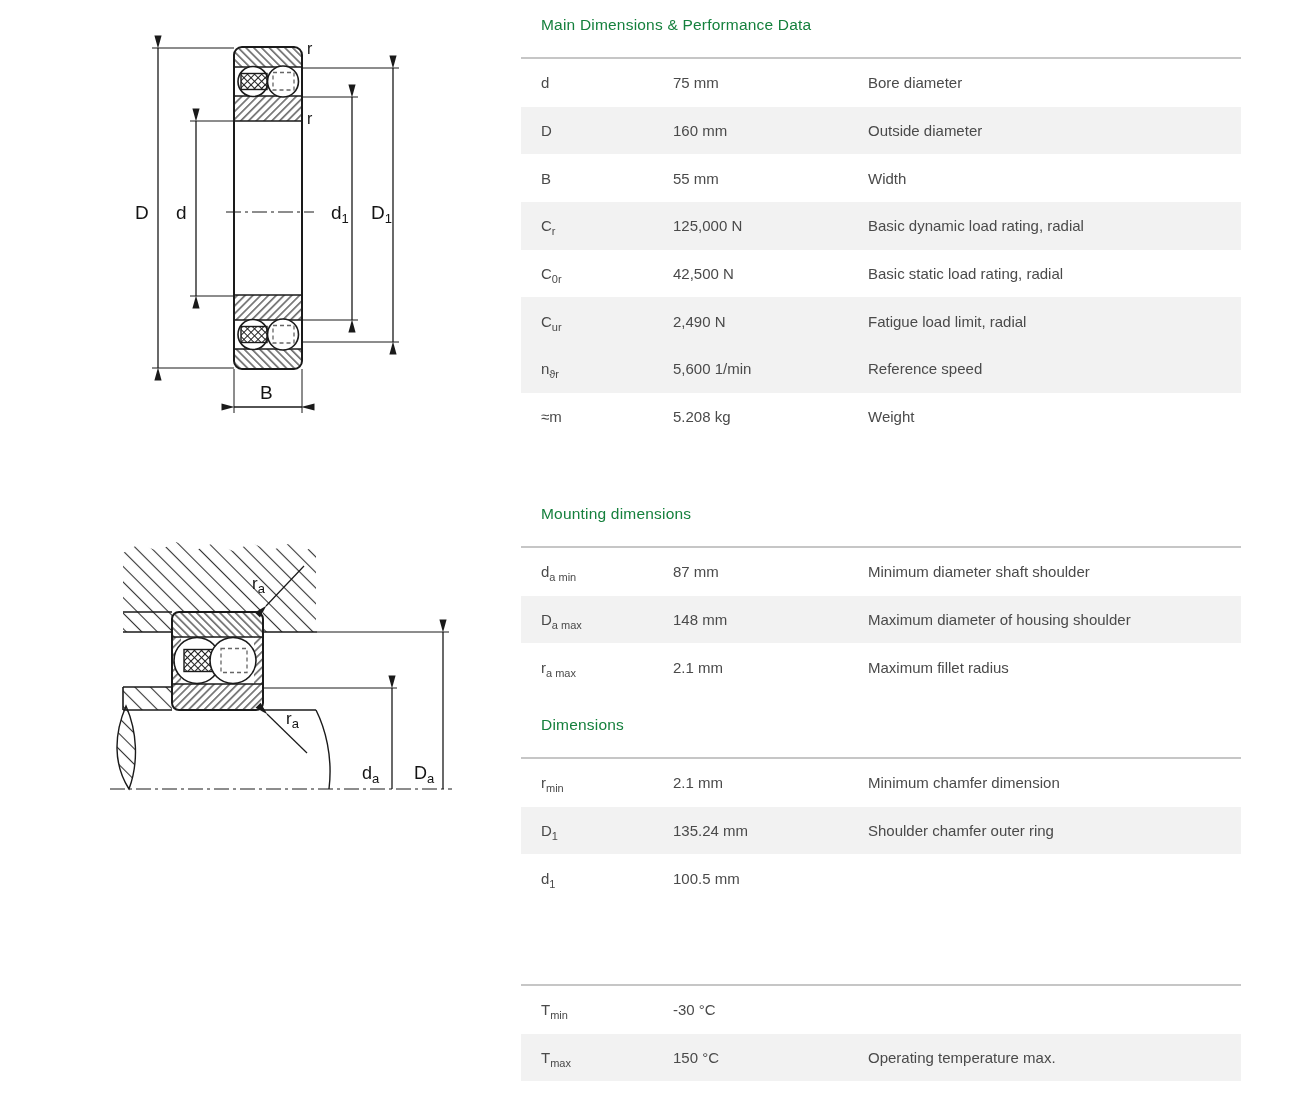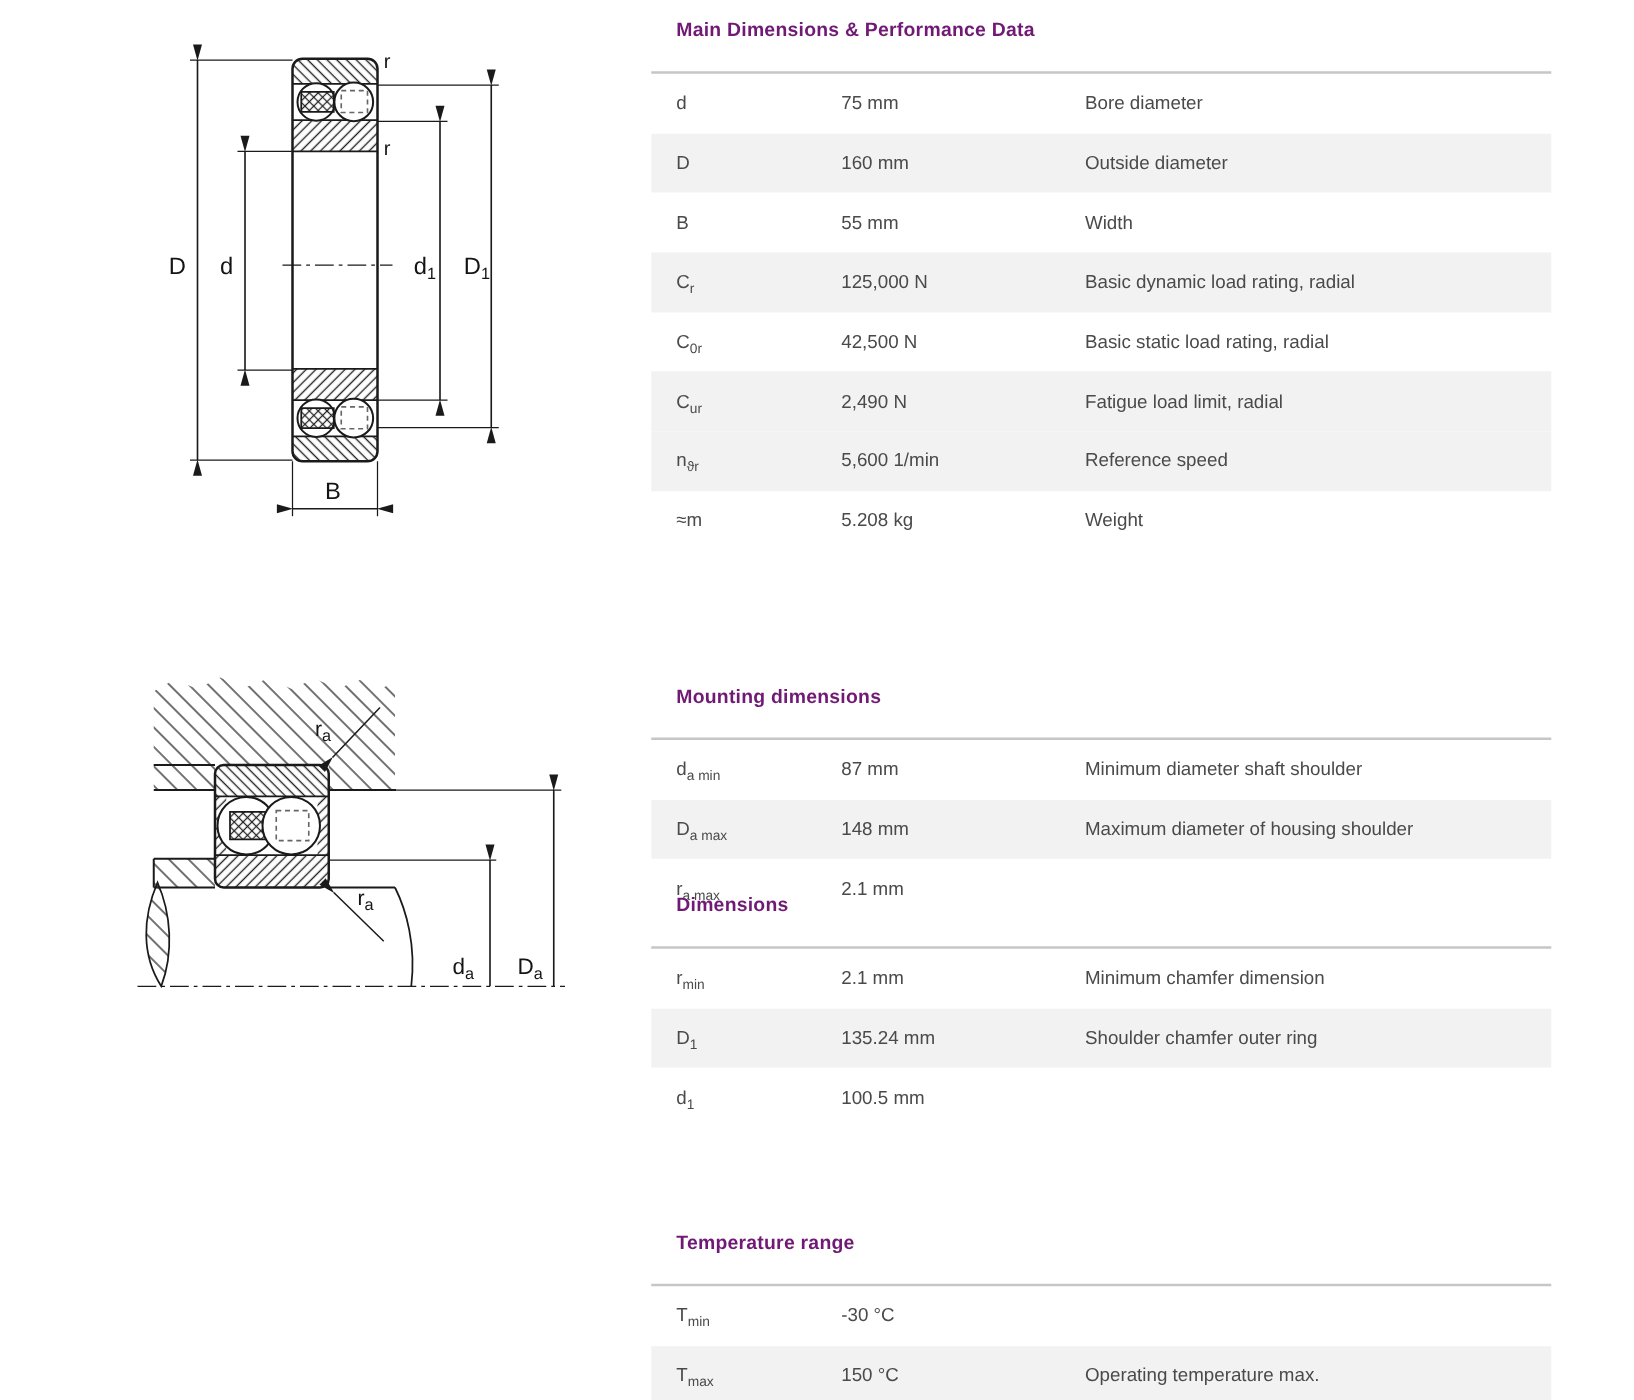--- a/index.html
+++ b/index.html
@@ -1,22 +1,22 @@
 <!DOCTYPE html>
 <html><head>
 <meta charset="utf-8">
 <style>
   html,body{margin:0;padding:0;background:#fff}
   #page{position:relative;width:1307px;height:1120px;background:#ffffff;
         font-family:"Liberation Sans",sans-serif;overflow:hidden}
 
   
   .spec{position:absolute;left:521px;width:720px}
-  .spec h2{margin:0 0 21px 20px;font-size:15.5px;line-height:22px;font-weight:700;
-           color:#701a75;letter-spacing:.2px}
+  .spec h2{margin:0 0 21px 20px;font-size:15.5px;line-height:22px;font-weight:400;
+           color:#15803d;letter-spacing:.2px}
   .rows{border-top:2.5px solid #c6c6c6}
   .row{display:flex;align-items:center;height:47.7px;font-size:15px;color:#4a4a4a}
   .row.alt{background:#f2f2f2}
   .c1{width:132px;padding-left:20px;flex:none}
   .c2{width:195px;flex:none}
   .c3{flex:1;padding-right:8px}
   .c1 sub{font-size:11px;line-height:0}
 
   
   .dwg{position:absolute}
@@ -236,36 +236,37 @@
         <div class="c3">Reference speed</div>
       </div>
       <div class="row">
         <div class="c1"><span>≈m</span><sub></sub></div>
         <div class="c2">5.208 kg</div>
         <div class="c3">Weight</div>
       </div>
     </div>
   </section>
 
-  <section class="spec" style="top:547px">
+  <section class="spec" style="top:503px">
     <h2>Mounting dimensions</h2>
     <div class="rows">
       <div class="row">
         <div class="c1"><span>d</span><sub>a min</sub></div>
         <div class="c2">87 mm</div>
         <div class="c3">Minimum diameter shaft shoulder</div>
       </div>
       <div class="row alt">
         <div class="c1"><span>D</span><sub>a max</sub></div>
         <div class="c2">148 mm</div>
         <div class="c3">Maximum diameter of housing shoulder</div>
       </div>
       <div class="row">
         <div class="c1"><span>r</span><sub>a max</sub></div>
         <div class="c2">2.1 mm</div>
+        <div class="c3">Maximum fillet radius</div>
       </div>
     </div>
   </section>
 
   <section class="spec" style="top:714px">
     <h2>Dimensions</h2>
     <div class="rows">
       <div class="row">
         <div class="c1"><span>r</span><sub>min</sub></div>
         <div class="c2">2.1 mm</div>
@@ -277,21 +278,20 @@
         <div class="c3">Shoulder chamfer outer ring</div>
       </div>
       <div class="row">
         <div class="c1"><span>d</span><sub>1</sub></div>
         <div class="c2">100.5 mm</div>
       </div>
     </div>
   </section>
 
   <section class="spec" style="top:984px">
-    <h2>Temperature range</h2>
     <div class="rows">
       <div class="row">
         <div class="c1"><span>T</span><sub>min</sub></div>
         <div class="c2">-30 °C</div>
       </div>
       <div class="row alt">
         <div class="c1"><span>T</span><sub>max</sub></div>
         <div class="c2">150 °C</div>
         <div class="c3">Operating temperature max.</div>
       </div>

